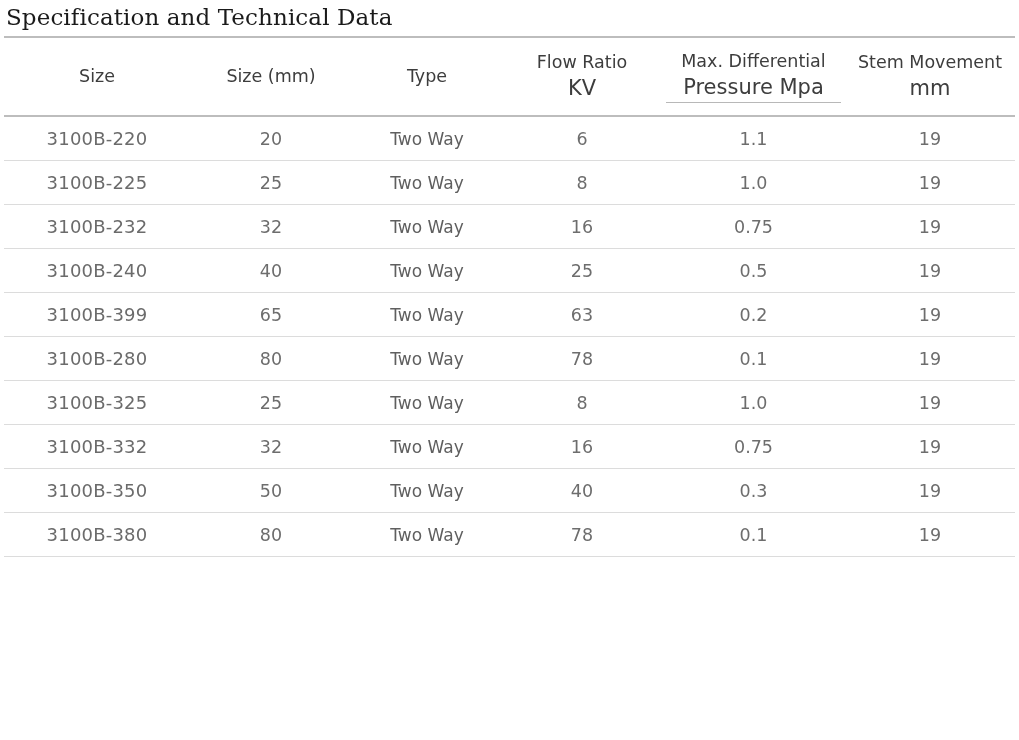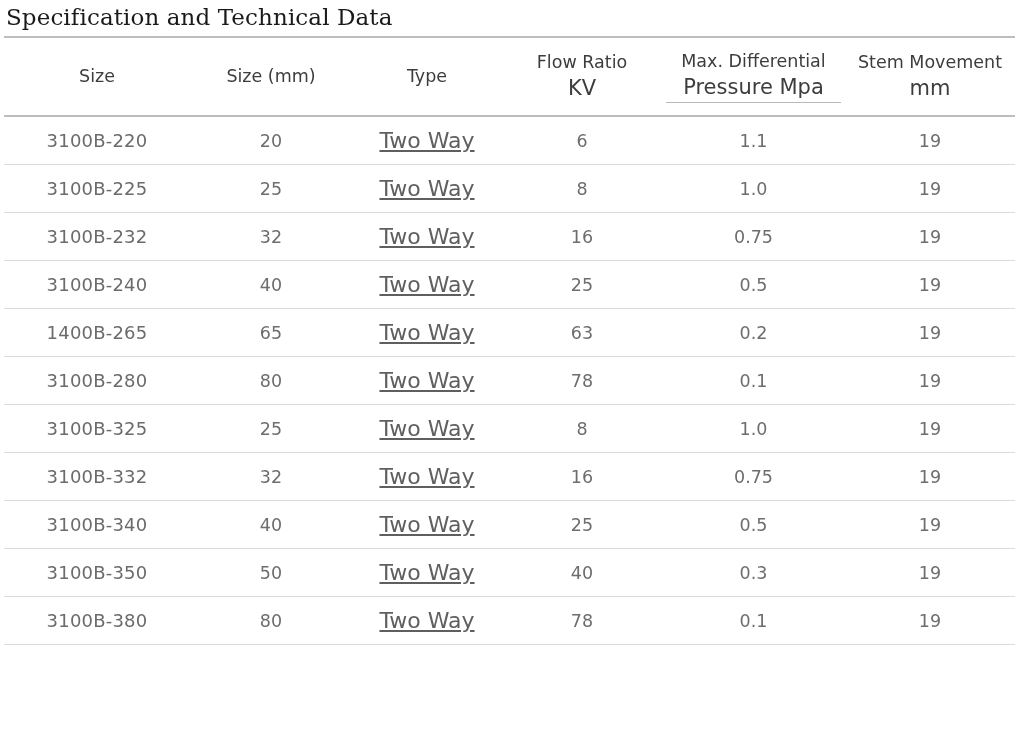--- a/index.html
+++ b/index.html
@@ -71,23 +71,22 @@
   }
   tbody tr:last-child td {
     border-bottom: 1px solid #dcdcdc;
   }
   tbody td.model {
     font-size: 18px;
     letter-spacing: 0.2px;
     color: #6b6b6b;
   }
   tbody td.type {
-    font-size: 22px;
+    font-size: 17px;
     color: #5f5f5f;
-    text-decoration: underline;
   }
   tbody td.size,
   tbody td.flow,
   tbody td.press,
   tbody td.stem {
     color: #6d6d6d;
   }
 </style>
 </head>
 <body>
@@ -163,21 +162,21 @@
         <td class="model">3100B-240</td>
         <td class="size">40</td>
         <td class="type">Two Way</td>
         <td class="flow">25</td>
         <td class="press">0.5</td>
         <td class="stem">19</td>
       </tr>
 
 
       <tr>
-        <td class="model">1400B-265</td>
+        <td class="model">3100B-399</td>
         <td class="size">65</td>
         <td class="type">Two Way</td>
         <td class="flow">63</td>
         <td class="press">0.2</td>
         <td class="stem">19</td>
       </tr>
 
       <tr>
         <td class="model">3100B-280</td>
         <td class="size">80</td>
@@ -198,28 +197,20 @@
 
       <tr>
         <td class="model">3100B-332</td>
         <td class="size">32</td>
         <td class="type">Two Way</td>
         <td class="flow">16</td>
         <td class="press">0.75</td>
         <td class="stem">19</td>
       </tr>
 
-      <tr>
-        <td class="model">3100B-340</td>
-        <td class="size">40</td>
-        <td class="type">Two Way</td>
-        <td class="flow">25</td>
-        <td class="press">0.5</td>
-        <td class="stem">19</td>
-      </tr>
 
       <tr>
         <td class="model">3100B-350</td>
         <td class="size">50</td>
         <td class="type">Two Way</td>
         <td class="flow">40</td>
         <td class="press">0.3</td>
         <td class="stem">19</td>
       </tr>
 

